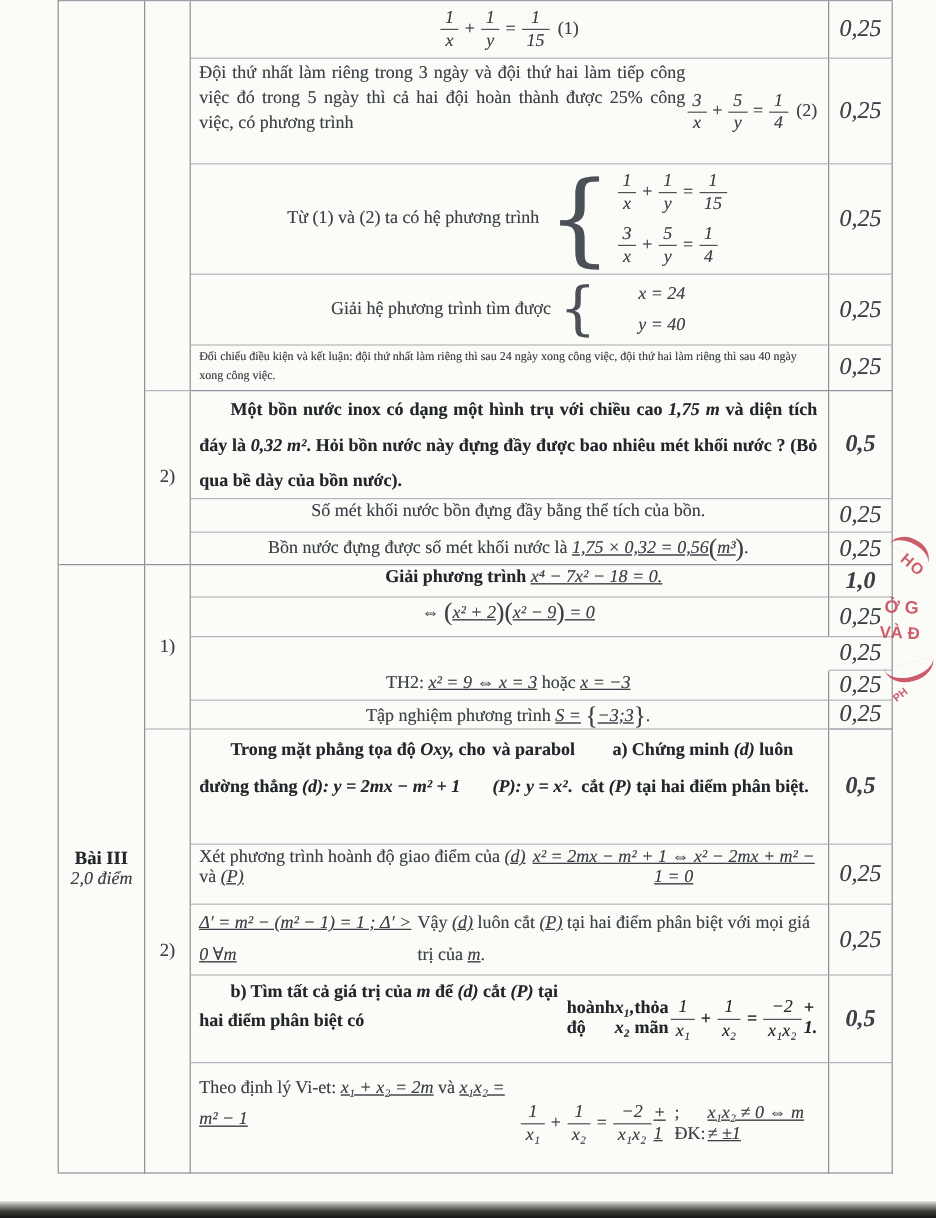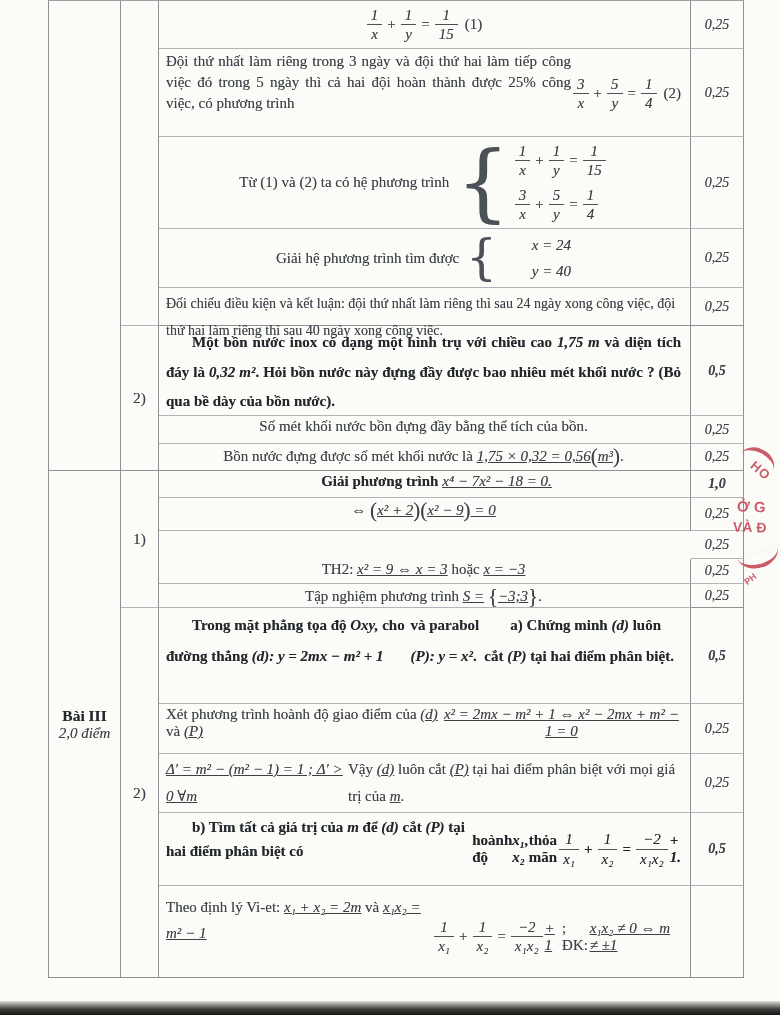--- a/index.html
+++ b/index.html
@@ -18,41 +18,41 @@
     grid-template-rows: 48px 88px 92px 59px 38px 90px 28px 27px 27px 33px 28px 25px 24px 96px 50px 59px 73px 92px;
     border-left: 1px solid #8c9197; border-top: 1px solid #9ba0a6;
     font-size: 15px;
     text-shadow: 0 0 0.4px rgba(45,50,60,0.45);
   }
   .cell { border-right: 1px solid #8c9197; border-bottom: 1px solid #b1b5bb; }
   .dark { border-bottom: 1px solid #8c9197; }
   .cc { padding: 2px 9px 2px 7px; display: flex; flex-direction: row; justify-content: center; }
   .rowc { flex-direction: row; align-items: center; }
   .ctr { justify-content: center; align-items: center; }
-  .pts { display: flex; align-items: center; justify-content: center; font-style: italic; font-size: 14px; }
+  .pts { display: flex; align-items: center; justify-content: center; font-style: italic; font-size: 20px; }
   .pb { font-weight: 700; }
   .bold { font-weight: 700; color: #23272c; }
   .mt { font-style: italic; text-decoration: underline; }
   .mtn { font-style: italic; font-weight: 700; }
   .just { text-align: justify; }
   .ind { text-indent: 26px; }
   .fr { display: inline-block; vertical-align: middle; text-align: center; font-style: italic; font-weight: 400; line-height: 1.08; margin: 0 2px; }
   .fr .fn { display: block; border-bottom: 1px solid #4c5158; padding: 0 4px 1px; }
   .fr .fd { display: block; padding: 1px 4px 0; }
   .op { margin: 0 3px; font-style: normal; }
   .tag { margin-left: 5px; }
   .sys { display: inline-flex; align-items: center; margin-left: 7px; }
   .sys .br { font-family: "DejaVu Serif", serif; font-weight: 300; color: #4c5158; margin-right: 3px; }
   .br1 { font-size: 84px; line-height: 0.9; }
   .br2 { font-size: 48px; line-height: 0.9; }
   .eqs { display: inline-flex; flex-direction: column; gap: 9px; }
   .eqline { display: flex; align-items: center; }
   .plaintxt { line-height: 24px; font-style: italic; margin-left: 32px; }
   .bigp { font-size: 21px; line-height: 1; vertical-align: -2px; font-weight: 400; font-style: normal; }
-  .lh19 { line-height: 27px; font-size: 14px; }
+  .lh19 { line-height: 16px; font-size: 10px; }
   .lh21 { line-height: 21px; }
   .lh29 { line-height: 29.5px; }
   .lh31 { line-height: 31px; }
   .baicell { display: flex; flex-direction: column; align-items: center; justify-content: center; text-align: center; }
   .bai-t { font-weight: 700; color: #23272c; font-size: 15.5px; }
   .bai-s { font-style: italic; font-size: 15px; }
   .partcell { display: flex; align-items: center; justify-content: center; font-size: 15.5px; }
   .frline { display: flex; align-items: center; min-height: 46px; }
   
   .stamp { position: absolute; left: 730px; top: 450px; width: 50px; height: 150px;

